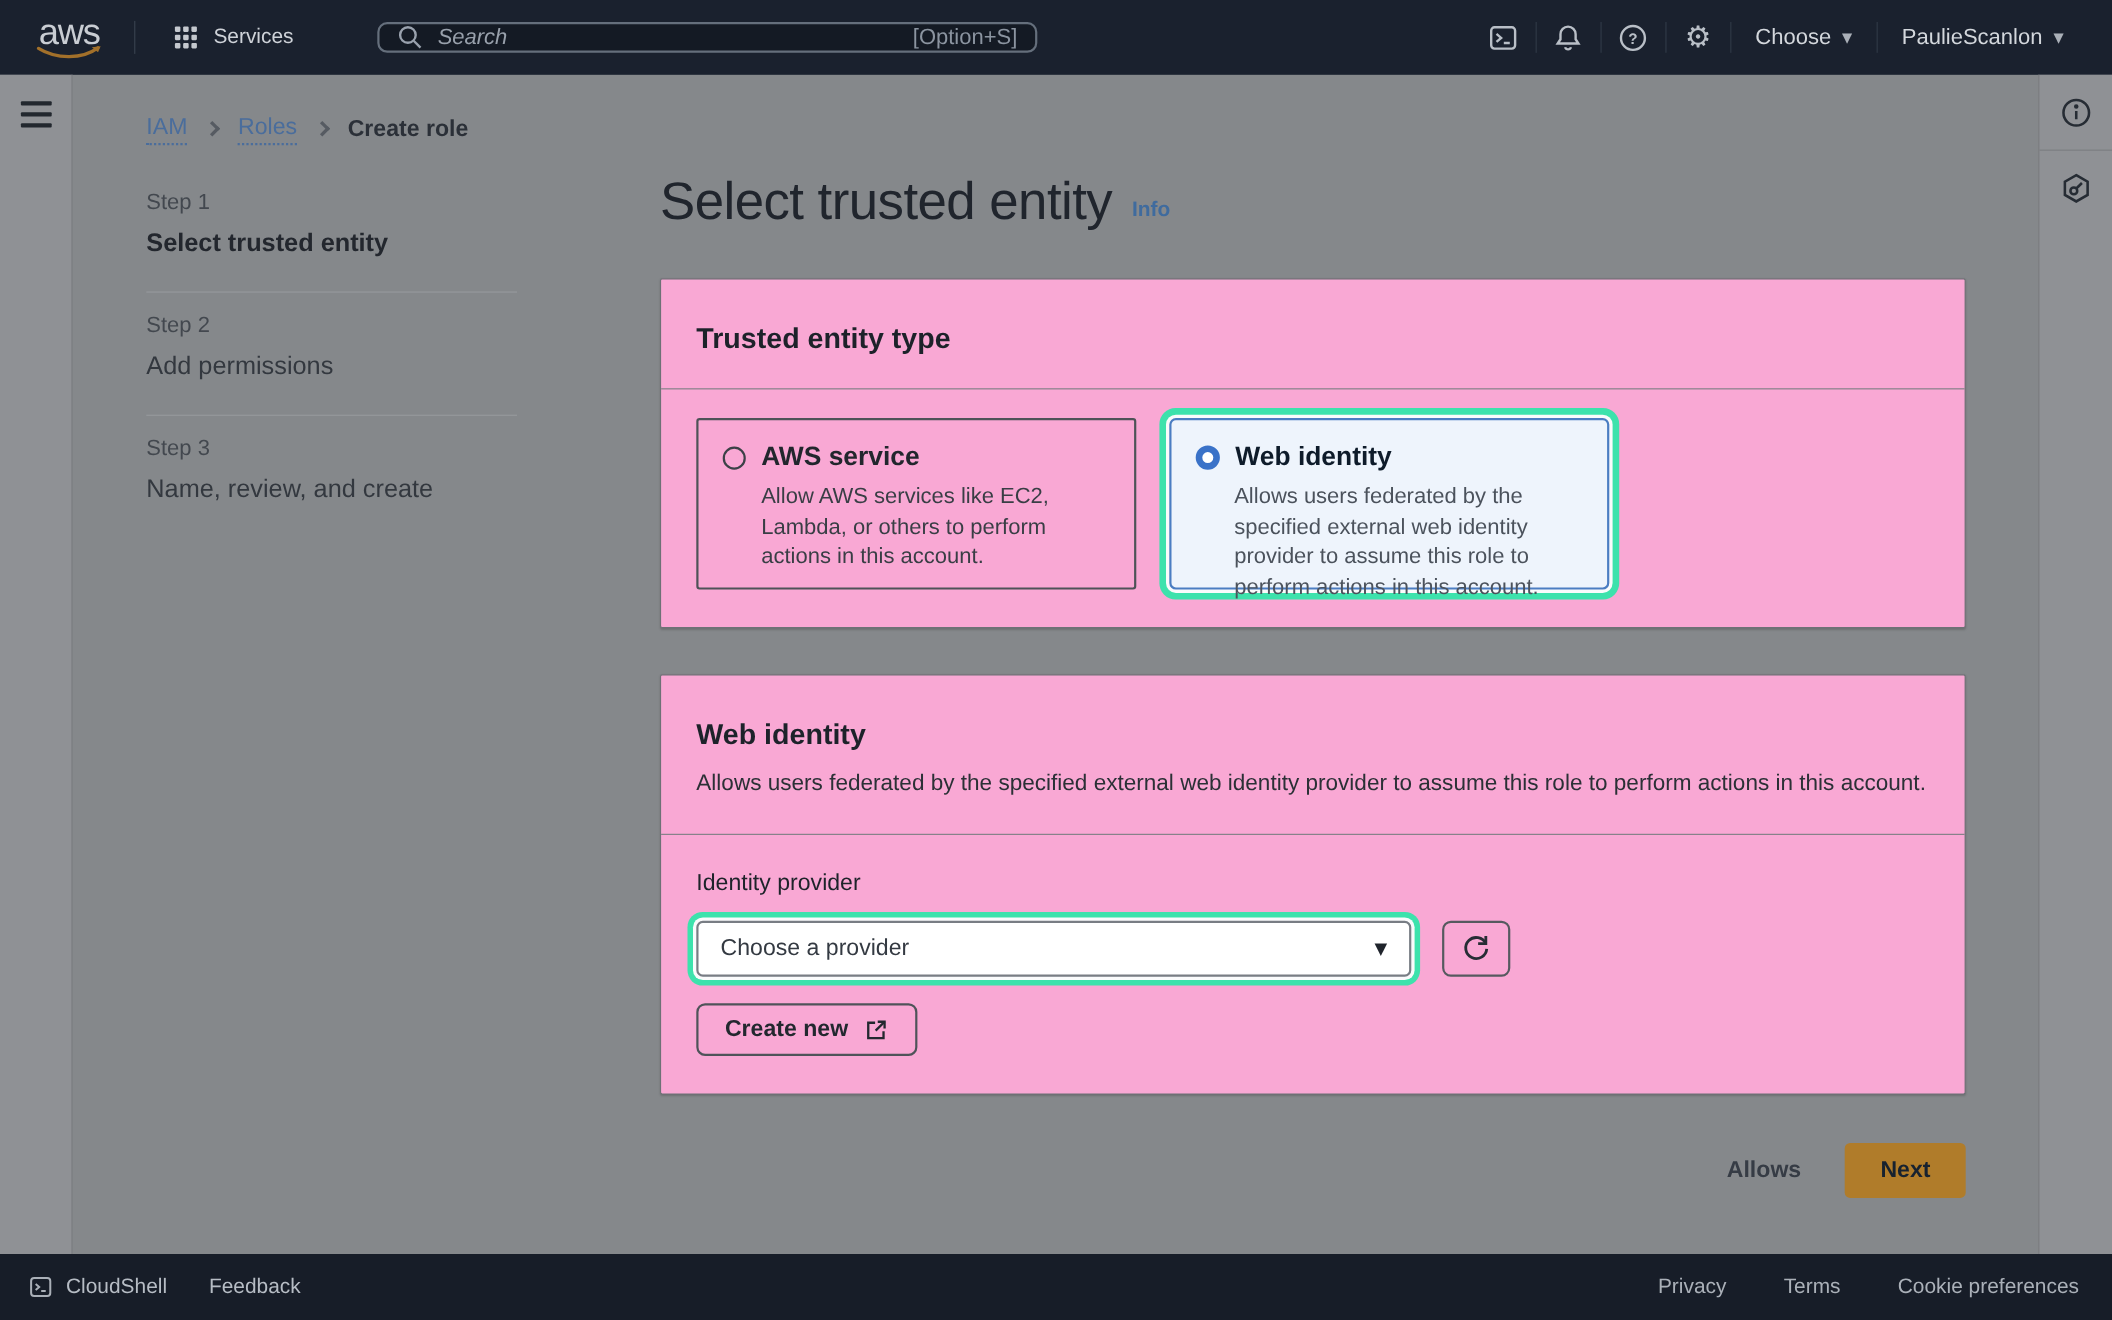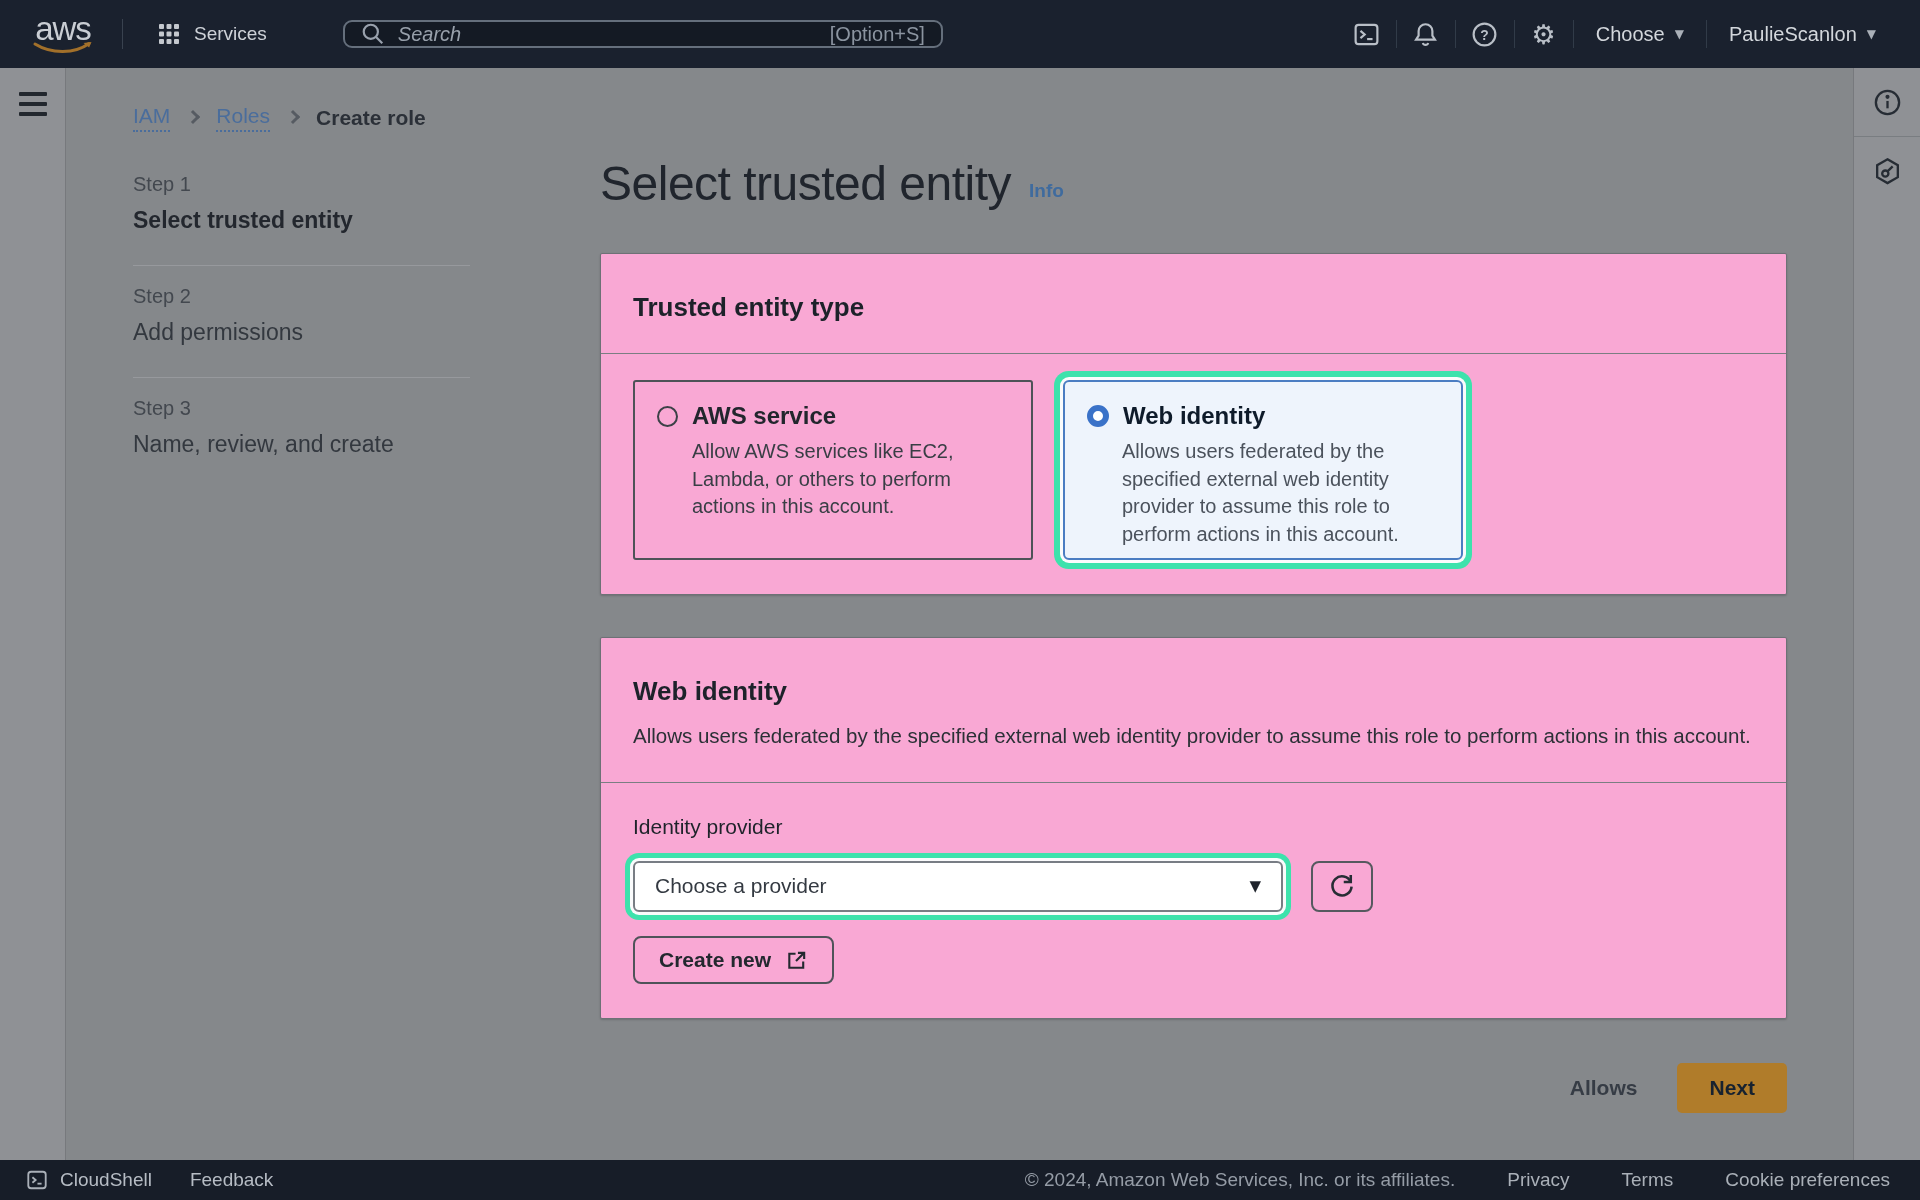--- a/index.html
+++ b/index.html
@@ -59,21 +59,21 @@
 
   .card { background:#f9a8d4; border:1px solid #6e7176; border-radius:2px; box-shadow:0 1px 2px rgba(0,0,0,0.18); margin-top:42px; }
   .card-header { padding:38px 32px 30px 32px; }
   .card-title { font-size:26px; font-weight:700; color:#1d222a; }
   .card-desc { font-size:20.5px; color:#2b3036; line-height:1.5; margin-top:14px; max-width:1125px; }
   .card-hr { border:0; border-top:1px solid #7b7e82; }
   .card-body { padding:26px 32px 34px 32px; }
 
   
   .tiles { display:flex; gap:30px; }
-  .tile { width:400px; height:180px; border:2px solid #4e5257; border-radius:3px; padding:20px 22px; }
+  .tile { width:400px; height:156px; border:2px solid #4e5257; border-radius:3px; padding:20px 22px; }
   .tile-head { display:flex; align-items:center; gap:14px; }
   .radio { width:21px; height:21px; border-radius:50%; border:2.5px solid #3c4147; flex:0 0 auto; }
   .radio.checked { border:6px solid #3a72c8; background:#ffffff; width:22px; height:22px; }
   .tile-title { font-size:24px; font-weight:700; color:#22262d; }
   .tile-desc { font-size:20px; line-height:1.38; color:#393e45; margin-top:8px; padding-left:35px; }
   .tile.selected { background:#eef4fc; border:2px solid #4b7dc2; border-radius:6px;
                    box-shadow:0 0 0 3px #fafbfc, 0 0 0 9px #3de2ac; }
   .tile.selected .tile-title { color:#0e1b2a; }
   .tile.selected .tile-desc { color:#4b525c; }
 
@@ -87,21 +87,21 @@
   .select-caret { margin-left:auto; font-family:"DejaVu Sans", sans-serif; font-size:15px; color:#1f242c; }
   .refresh-btn { width:62px; height:51px; margin-left:28px; border:2px solid #56595f; border-radius:8px; background:transparent; display:flex; align-items:center; justify-content:center; cursor:pointer; }
   .create-btn { display:inline-flex; align-items:flex-end; gap:14px; margin-top:24px; padding:10px 24px; border:2px solid #4f5359; border-radius:8px; background:transparent; font-size:21px; font-weight:700; color:#23282f; cursor:pointer; }
 
   
   .actions-row { display:flex; justify-content:flex-end; align-items:center; gap:26px; margin-top:44px; }
   .cancel-btn { font-size:21px; font-weight:700; color:#363c45; background:none; border:none; padding:10px 14px; cursor:pointer; }
   .next-btn { font-size:21px; font-weight:700; color:#17222f; background:#b07c2a; border:none; border-radius:5px; padding:13px 32px; cursor:pointer; }
 
   
-  .footer { height:40px; background:#171d28; display:flex; align-items:center; padding:0 30px 0 26px; flex:0 0 auto; }
+  .footer { height:60px; background:#171d28; display:flex; align-items:center; padding:0 30px 0 26px; flex:0 0 auto; }
   .ft-left { display:flex; align-items:center; gap:38px; }
   .ft-item { display:flex; align-items:center; gap:12px; color:#b6bcc4; font-size:19px; cursor:pointer; }
   .ft-right { margin-left:auto; display:flex; align-items:center; gap:52px; }
   .ft-copy { color:#959ca6; font-size:19px; }
   .ft-link { color:#aab0b8; font-size:19px; cursor:pointer; }
 </style>
 </head>
 <body>
 
 <div class="app">
@@ -315,20 +315,19 @@
             <path d="M7 9l3.5 3L7 15"></path>
             <path d="M12.5 16H17"></path>
         </svg>
         <span>CloudShell</span>
       </div>
       <div class="ft-item">
         <span>Feedback</span>
       </div>
     </div>
     <div class="ft-right">
-      <span class="ft-copy">© 2024, Amazon Web Services, Inc. or its affiliates.</span>
       <span class="ft-link">Privacy</span>
       <span class="ft-link">Terms</span>
       <span class="ft-link">Cookie preferences</span>
     </div>
   </footer>
 
 </div>
 
 </body></html>

